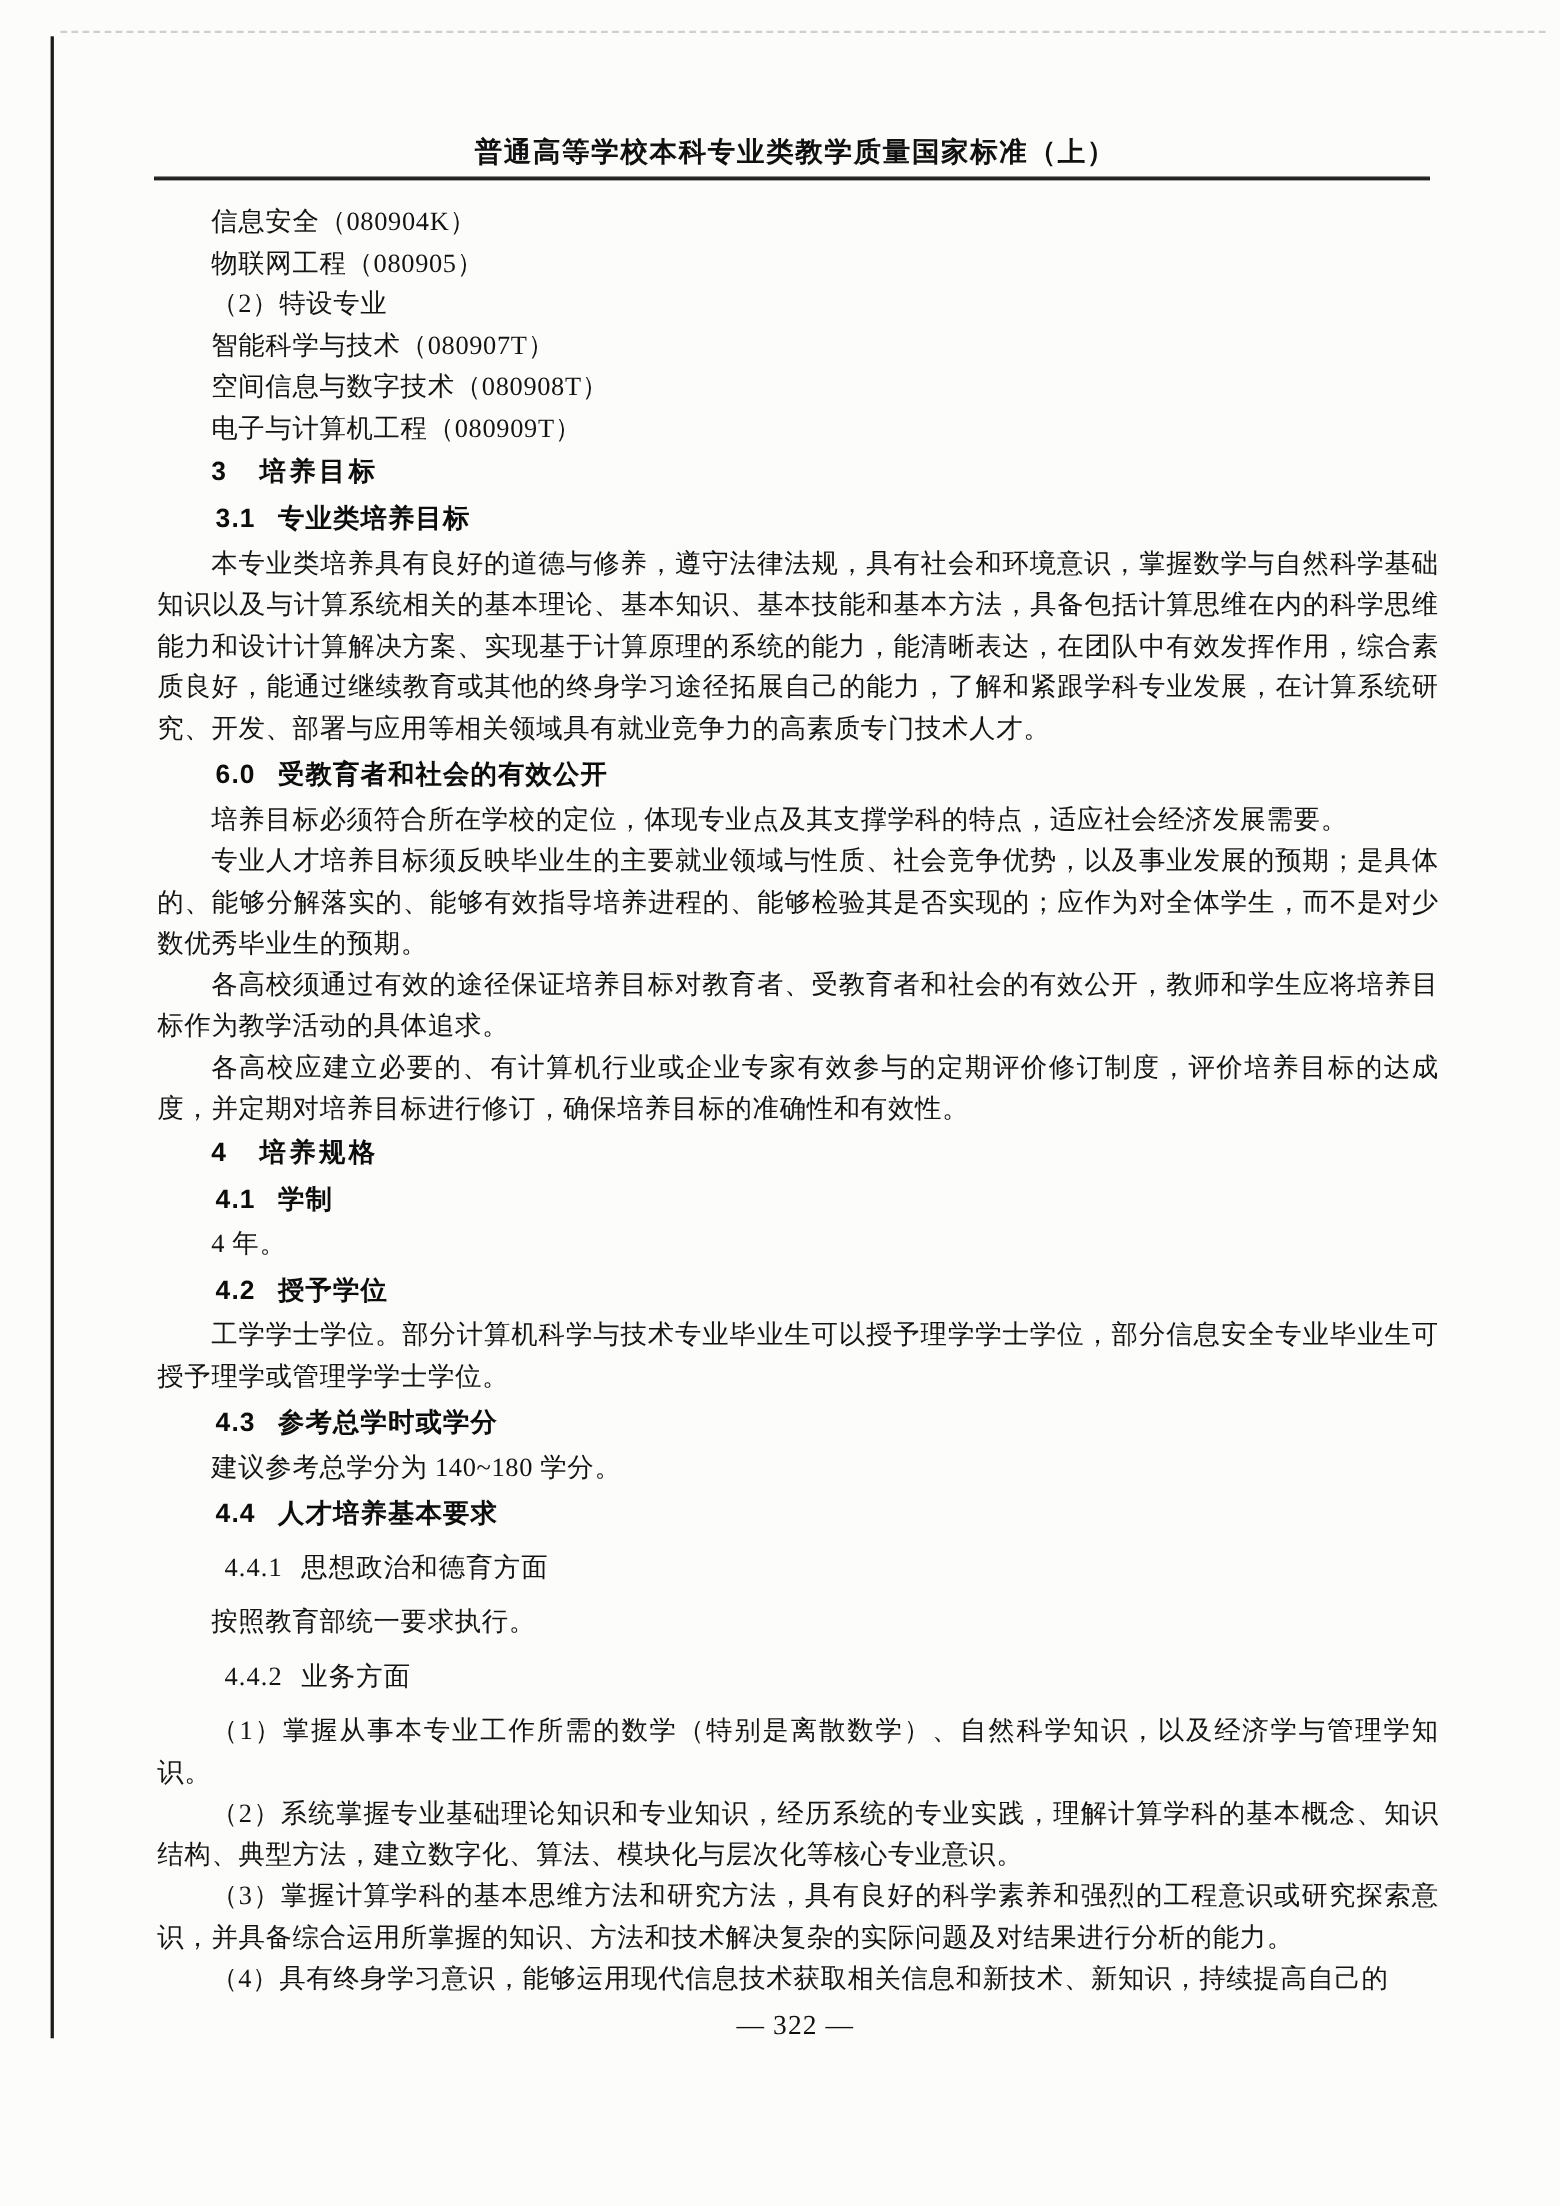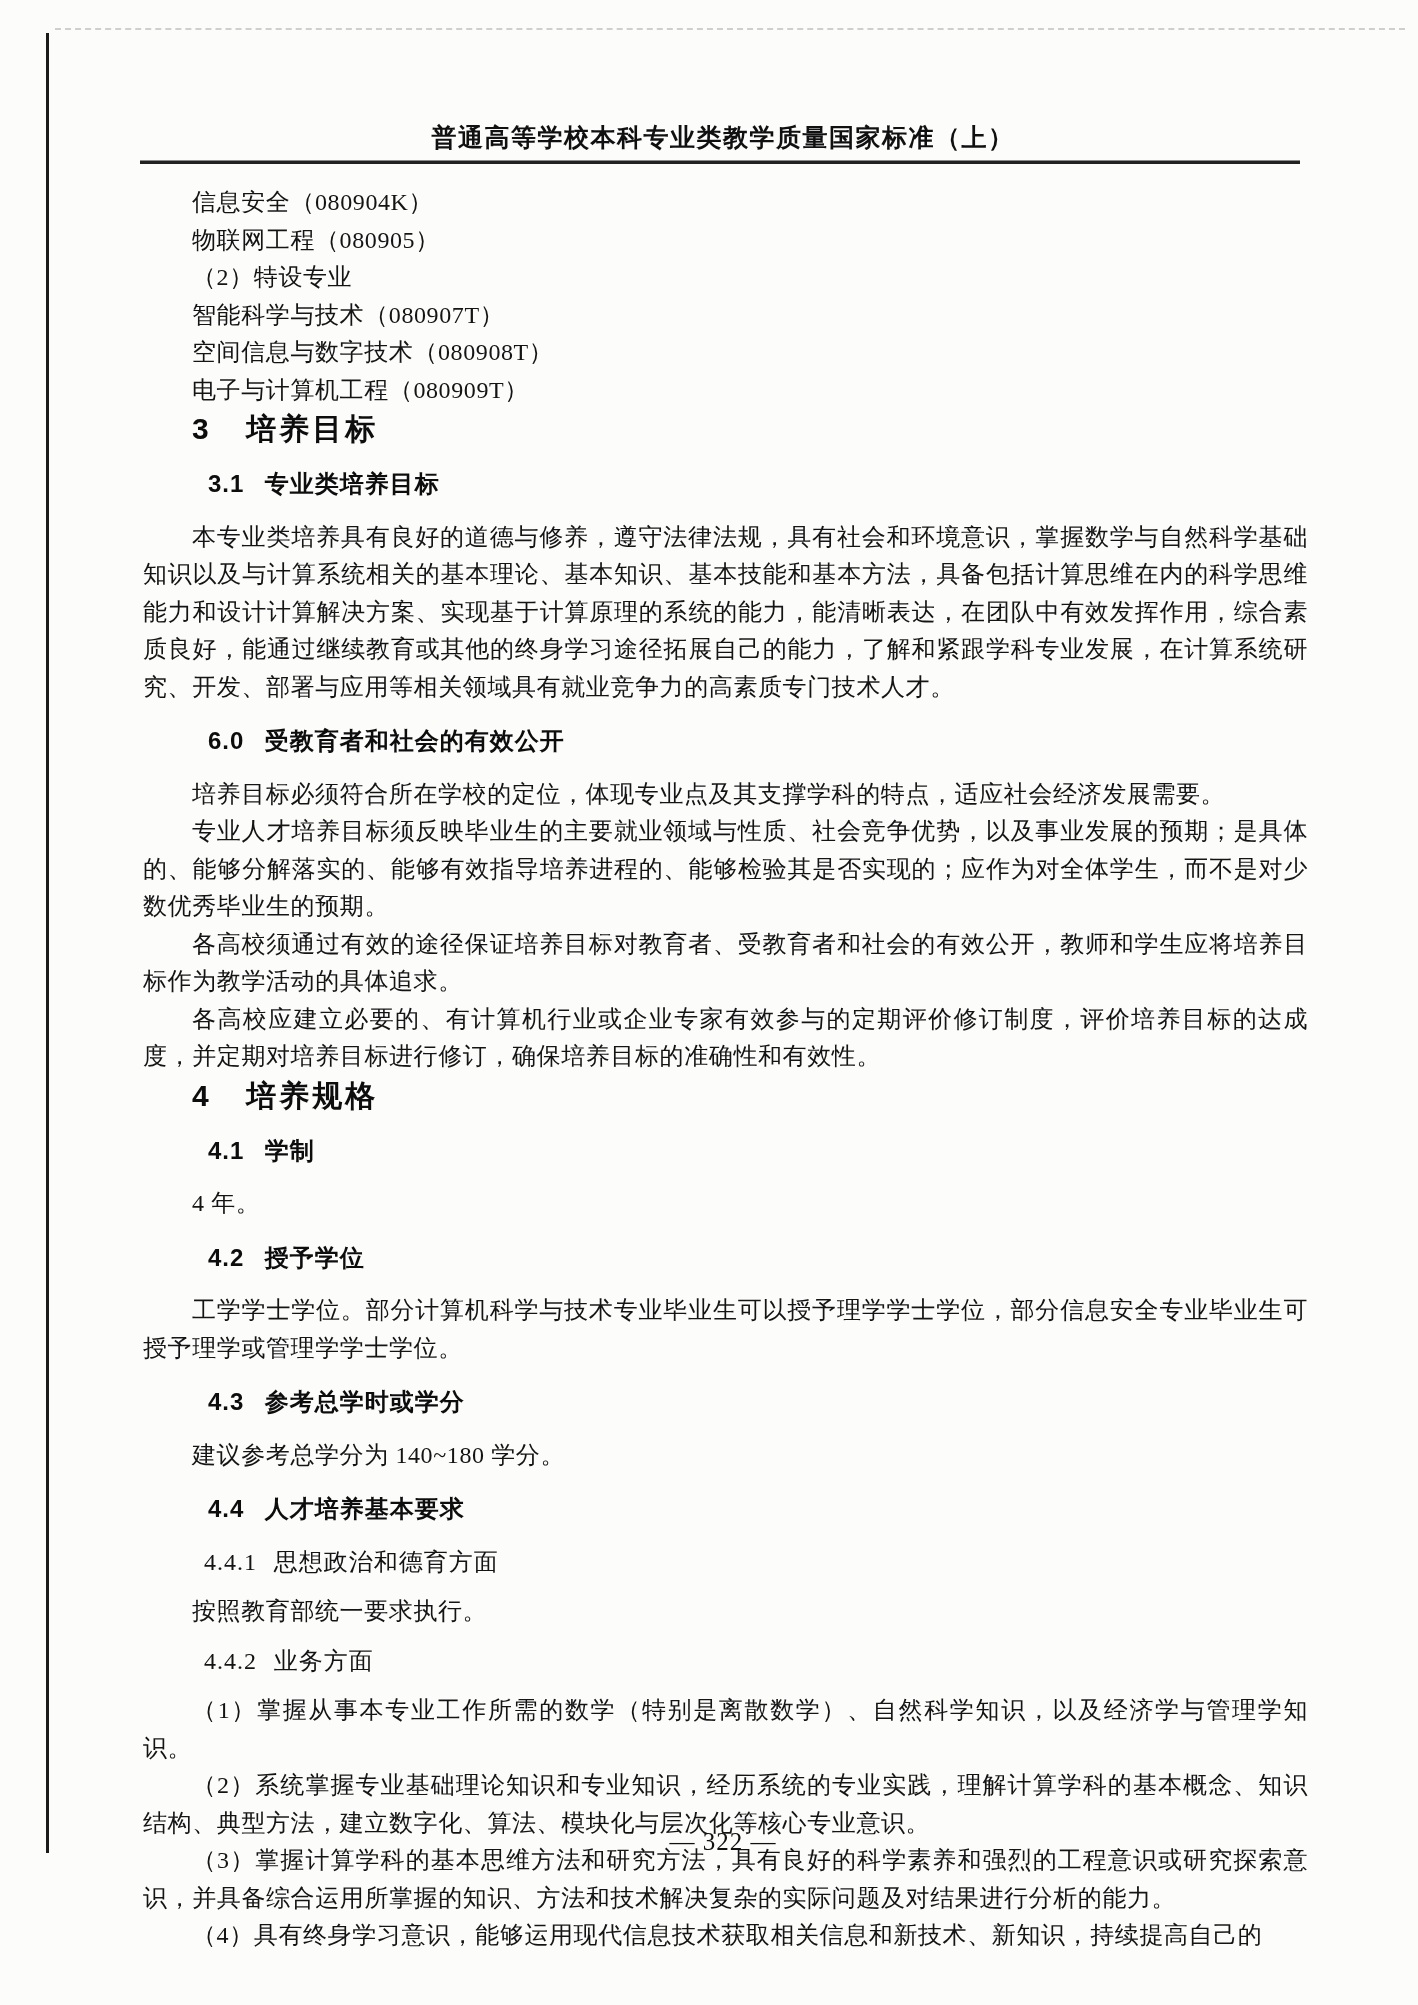--- a/index.html
+++ b/index.html
@@ -37,25 +37,25 @@
   .content {
     position: absolute; left: 143px; top: 184px; width: 1165px;
     font-size: 24px; line-height: 37.5px; letter-spacing: 0.6px;
     text-align: justify; text-align-last: left;
   }
   .list-item { padding-left: 49px; }
   p.para { margin: 0; text-indent: 49px; }
   h2.sec {
     margin: 0; padding-left: 49px;
     font-family: "Liberation Sans", sans-serif;
-    font-weight: 700; font-size: 30px; line-height: 40px;
+    font-weight: 700; font-size: 24px; line-height: 40px;
     letter-spacing: 3px; color: #0d0d0d;
   }
   h3.sub {
-    margin: 16px; padding-left: 49px;
+    margin: 4px; padding-left: 49px;
     font-family: "Liberation Sans", sans-serif;
     font-weight: 700; font-size: 24px; line-height: 37.5px;
     letter-spacing: 1px; color: #0d0d0d;
   }
   h4.minor {
     margin: 12px; padding-left: 49px;
     font-family: "Liberation Serif", serif;
     font-weight: 400; font-size: 24px; line-height: 37.5px;
     letter-spacing: 1px; color: #141414;
   }

